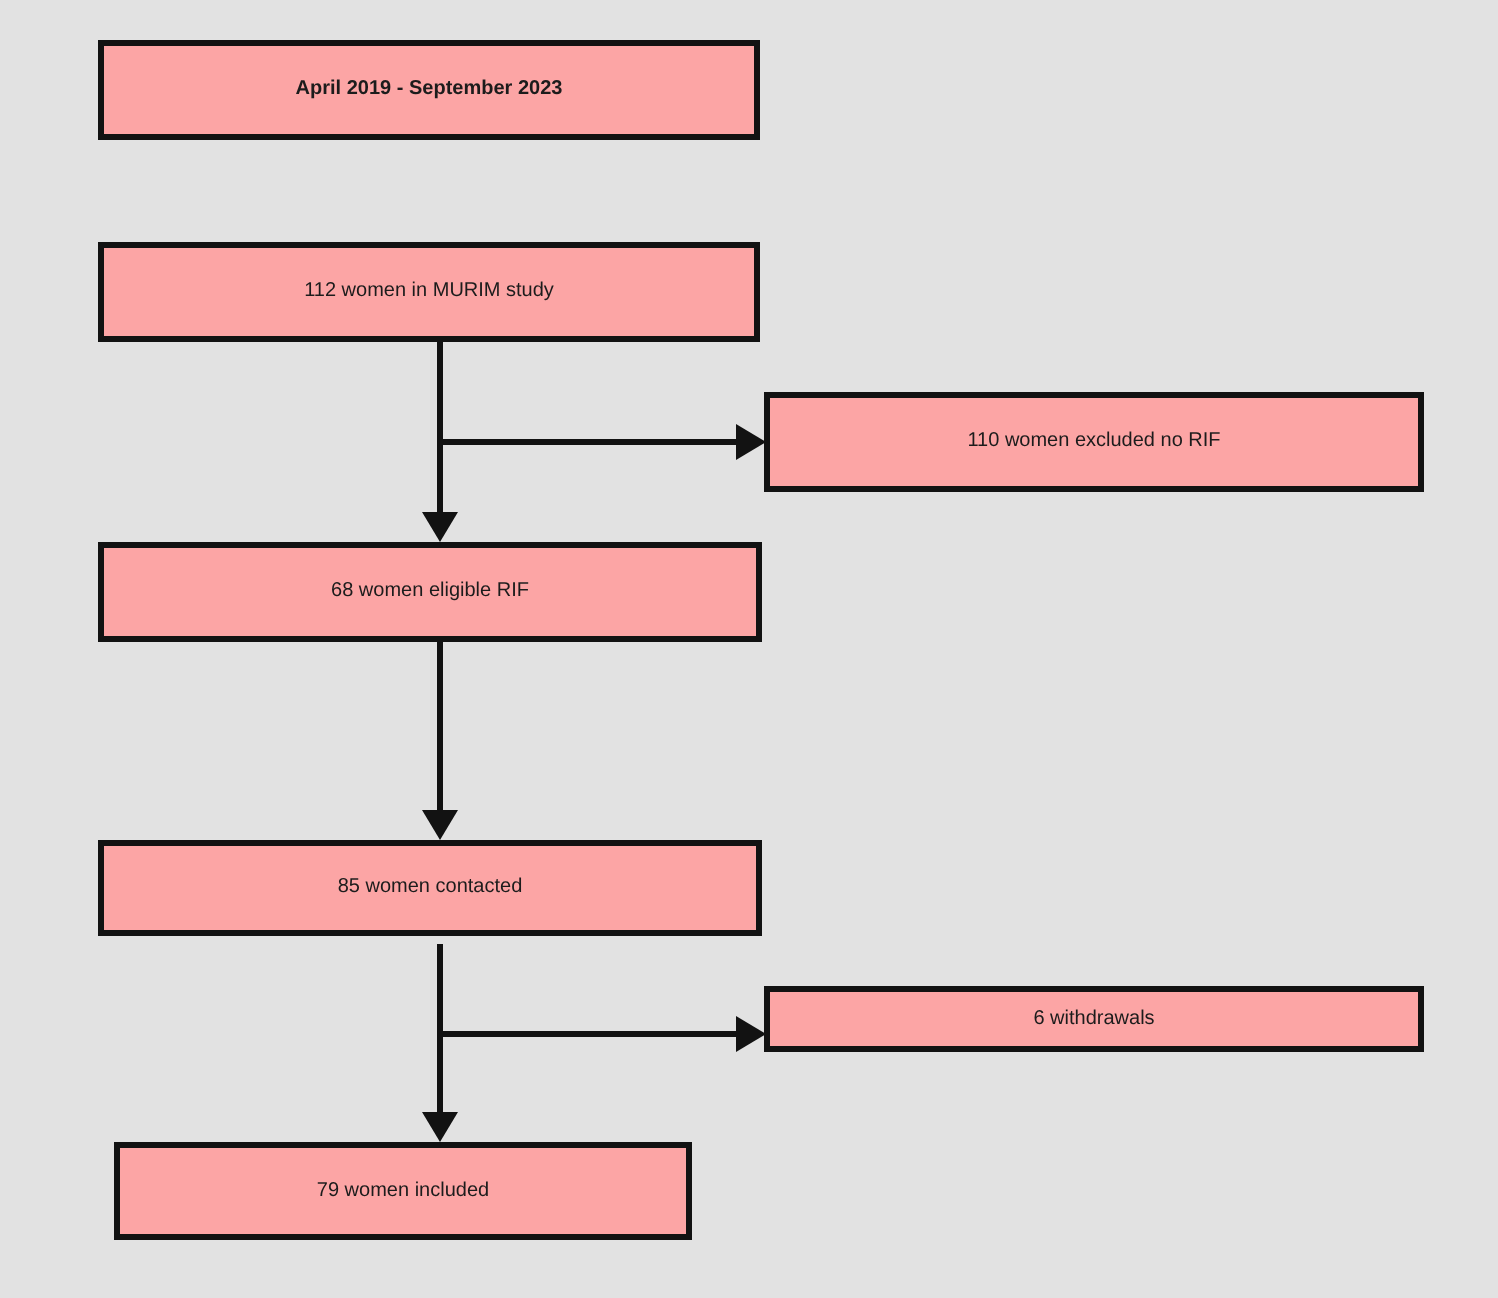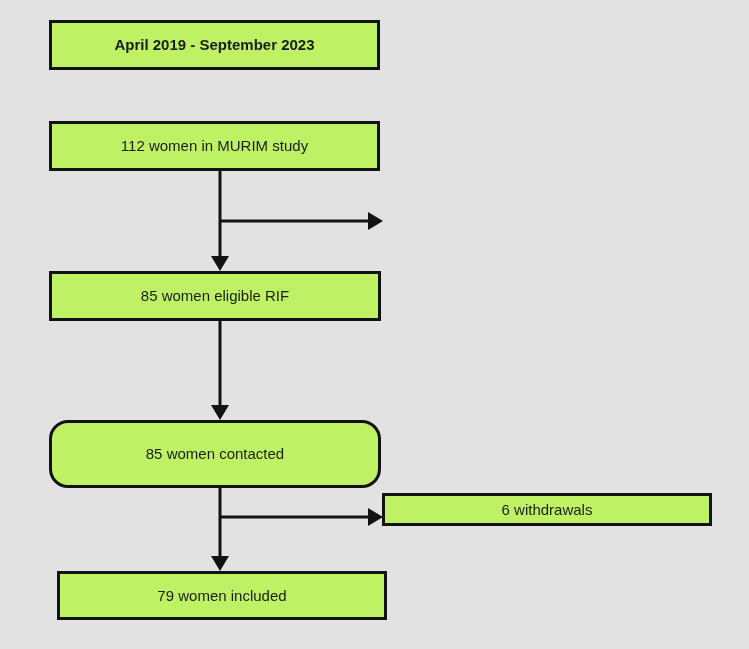--- a/index.html
+++ b/index.html
@@ -20,41 +20,41 @@
   .arrow-layer {
     position: absolute;
     left: 0;
     top: 0;
     width: 749px;
     height: 649px;
   }
   .flow-box {
     position: absolute;
     box-sizing: border-box;
-    background: #bef264;
+    background: #fca5a5;
     border: 3px solid #121212;
     display: flex;
     align-items: center;
     justify-content: center;
     text-align: center;
-    font-size: 15px;
+    font-size: 10px;
     color: #1c1c1c;
     line-height: 1.2;
     padding: 2px 8px;
   }
   .flow-box.title {
     font-weight: bold;
   }
   #box-title    { left: 49px;  top: 20px;  width: 331px; height: 50px; }
   #box-study    { left: 49px;  top: 121px; width: 331px; height: 50px; }
   #box-excluded { left: 382px; top: 196px; width: 330px; height: 50px; }
   #box-eligible { left: 49px;  top: 271px; width: 332px; height: 50px; }
-  #box-contacted{ left: 49px;  top: 420px; width: 332px; height: 68px; border-radius: 19px; }
+  #box-contacted{ left: 49px;  top: 420px; width: 332px; height: 48px; }
   #box-withdraw { left: 382px; top: 493px; width: 330px; height: 33px; }
-  #box-included { left: 57px;  top: 571px; width: 330px; height: 49px; }
+  #box-included { left: 57px;  top: 571px; width: 289px; height: 49px; }
 </style>
 </head>
 <body>
 
 <div class="canvas">
 
   <svg class="arrow-layer" width="749" height="649" viewBox="0 0 749 649" xmlns="http://www.w3.org/2000/svg">
 
     <g>
       <line x1="220" y1="170" x2="220" y2="258" stroke="#121212" stroke-width="3"></line>
@@ -79,22 +79,23 @@
     <g>
       <line x1="220" y1="517" x2="369" y2="517" stroke="#121212" stroke-width="3"></line>
       <polygon points="368,508 368,526 383,517" fill="#121212"></polygon>
     </g>
   </svg>
 
   <div class="flow-box title" id="box-title">April 2019 - September 2023</div>
 
   <div class="flow-box" id="box-study">112 women in MURIM study</div>
 
+  <div class="flow-box" id="box-excluded">110 women excluded no RIF</div>
 
-  <div class="flow-box" id="box-eligible">85 women eligible RIF</div>
+  <div class="flow-box" id="box-eligible">68 women eligible RIF</div>
 
   <div class="flow-box" id="box-contacted">85 women contacted</div>
 
   <div class="flow-box" id="box-withdraw">6 withdrawals</div>
 
   <div class="flow-box" id="box-included">79 women included</div>
 
 </div>
 
 </body></html>

